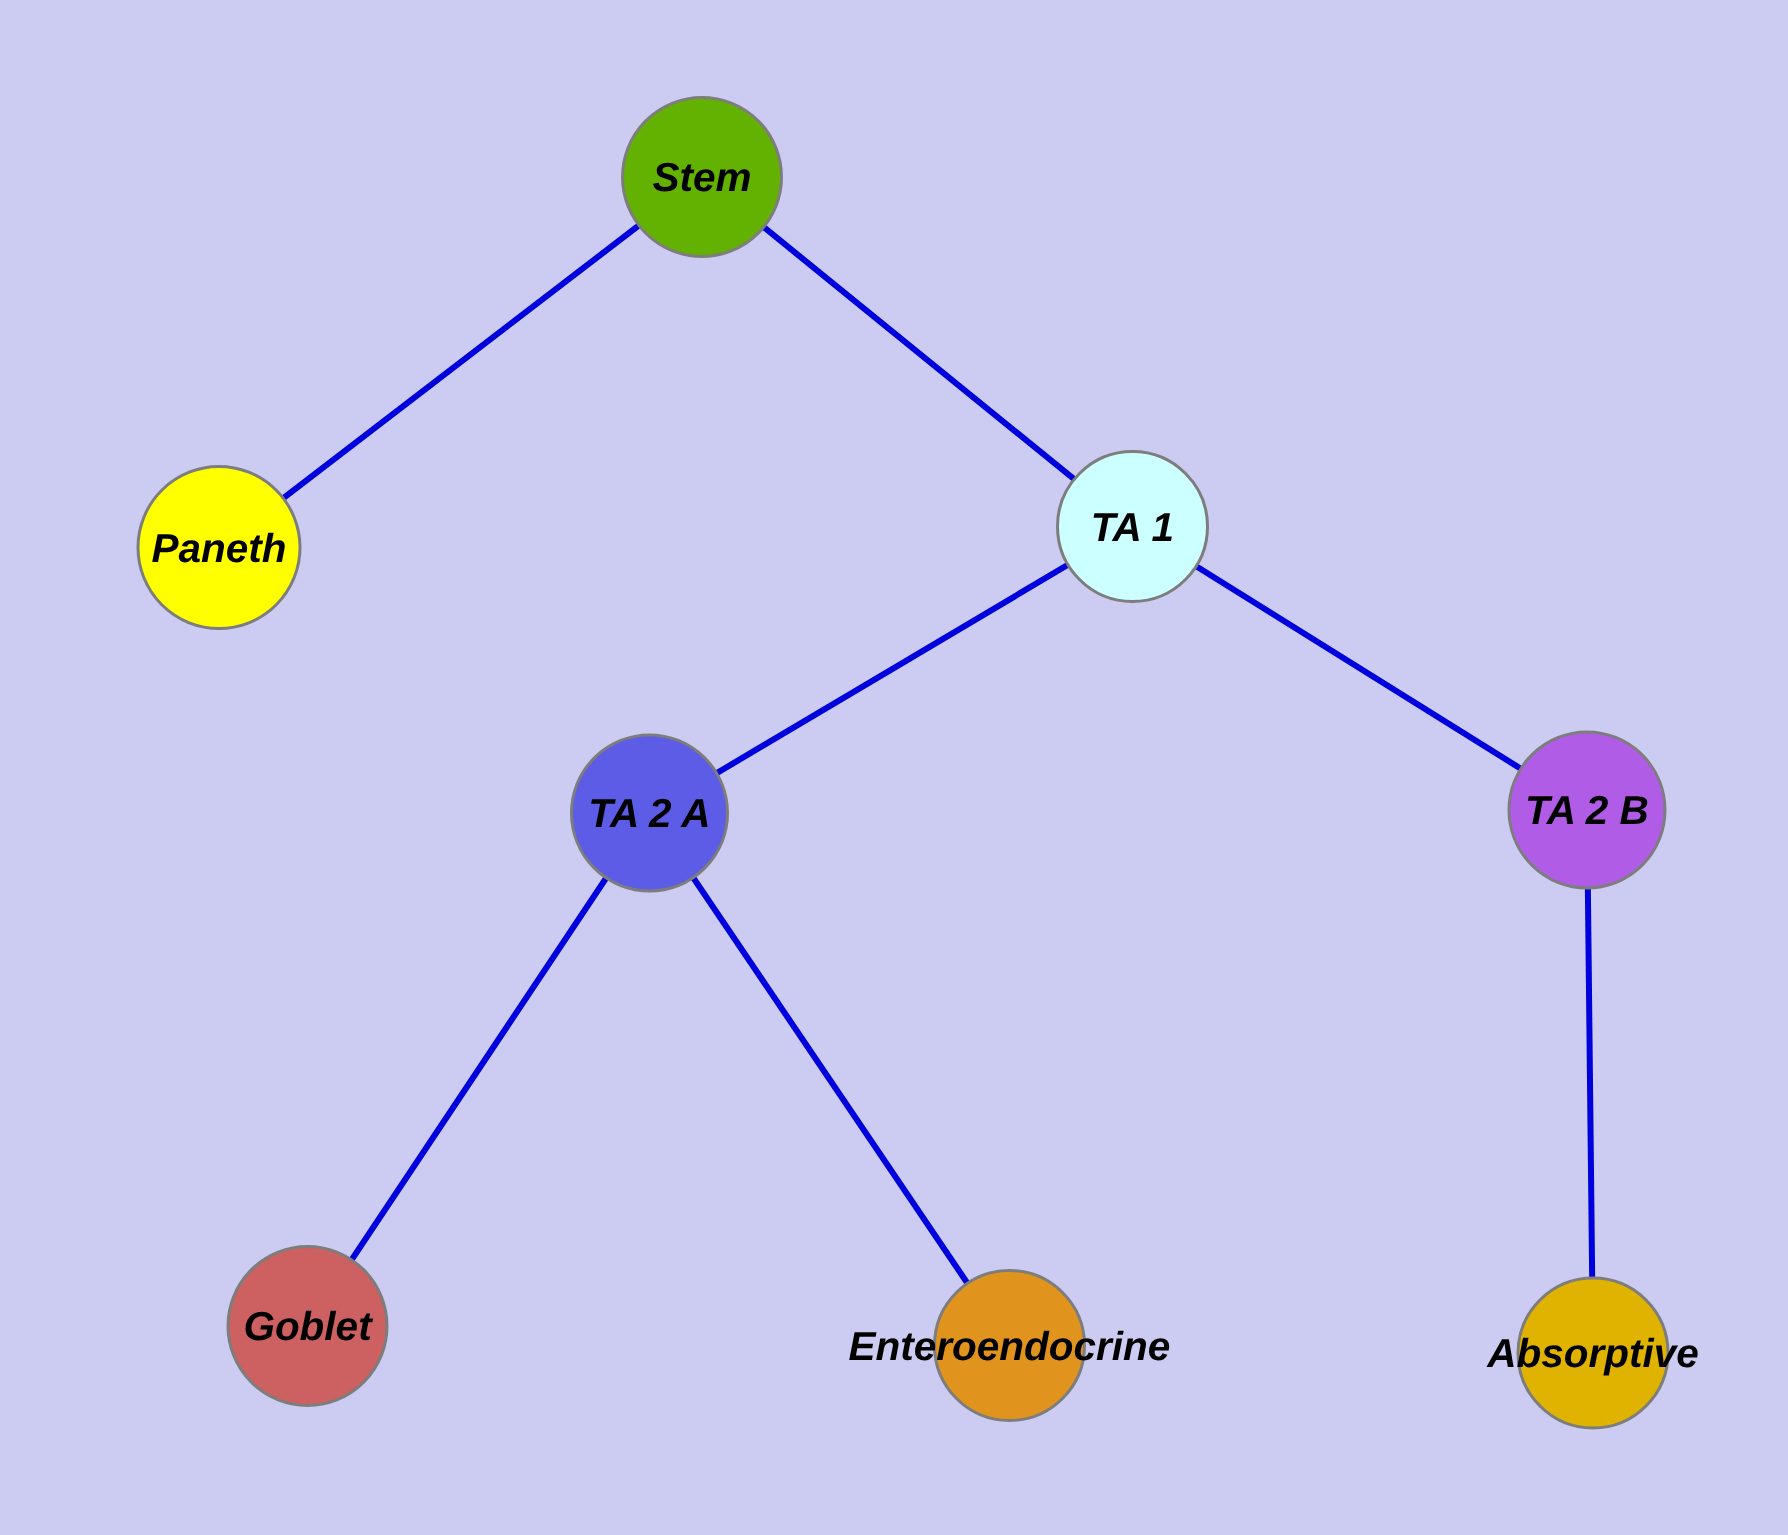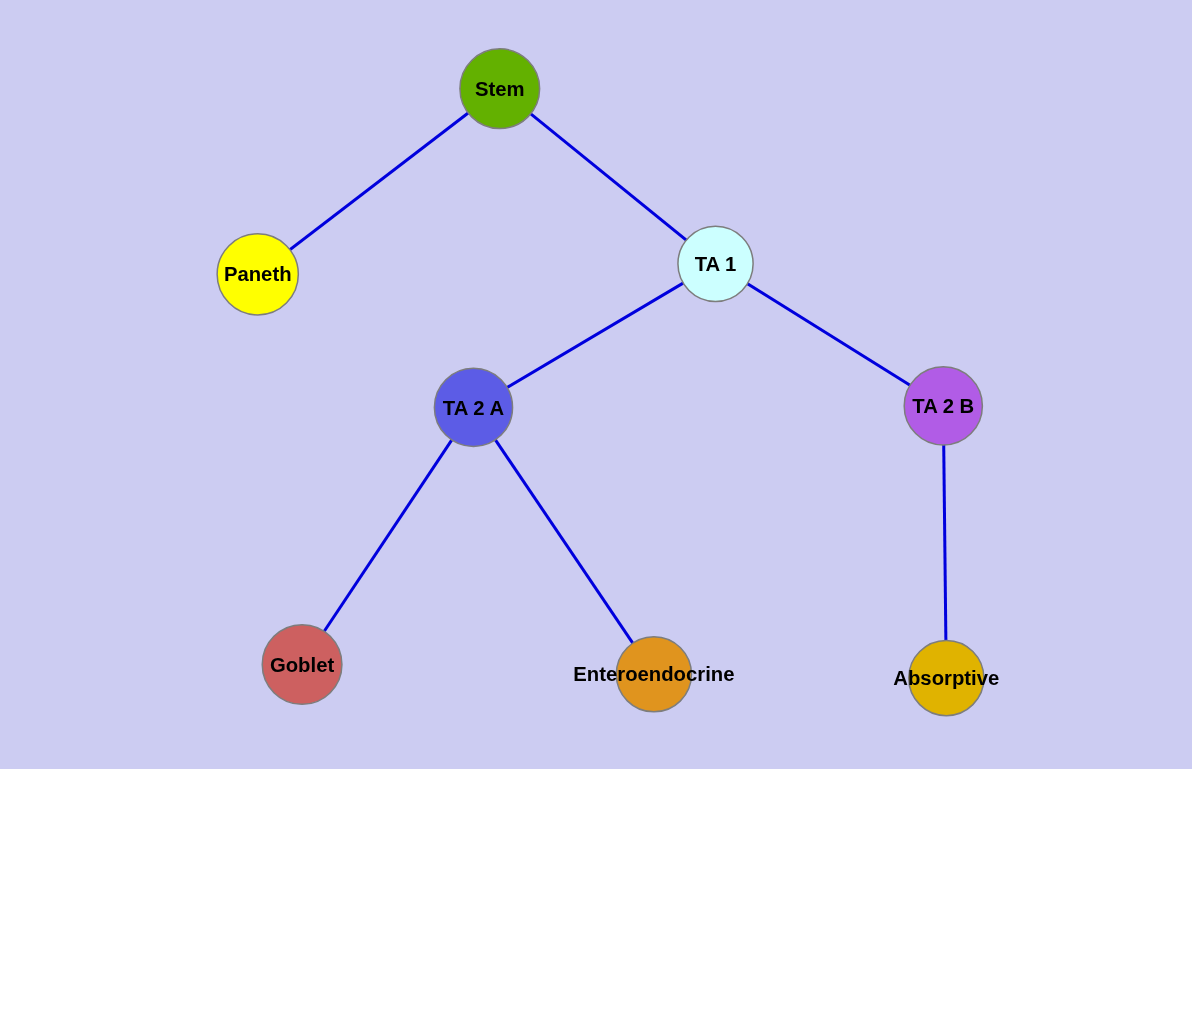--- a/index.html
+++ b/index.html
@@ -5,22 +5,23 @@
   html, body {
     margin: 0;
     padding: 0;
   }
   body {
     font-family: "Liberation Sans", sans-serif;
   }
   .diagram-canvas {
     position: relative;
     width: 1192px;
-    height: 769px;
+    height: 1023px;
     overflow: hidden;
+    font-style: italic;
   }
   .diagram-canvas svg {
     display: block;
     width: 100%;
     height: 100%;
   }
   .node-label {
     font-family: "Liberation Sans", sans-serif;
     font-weight: bold;
     pointer-events: none;

